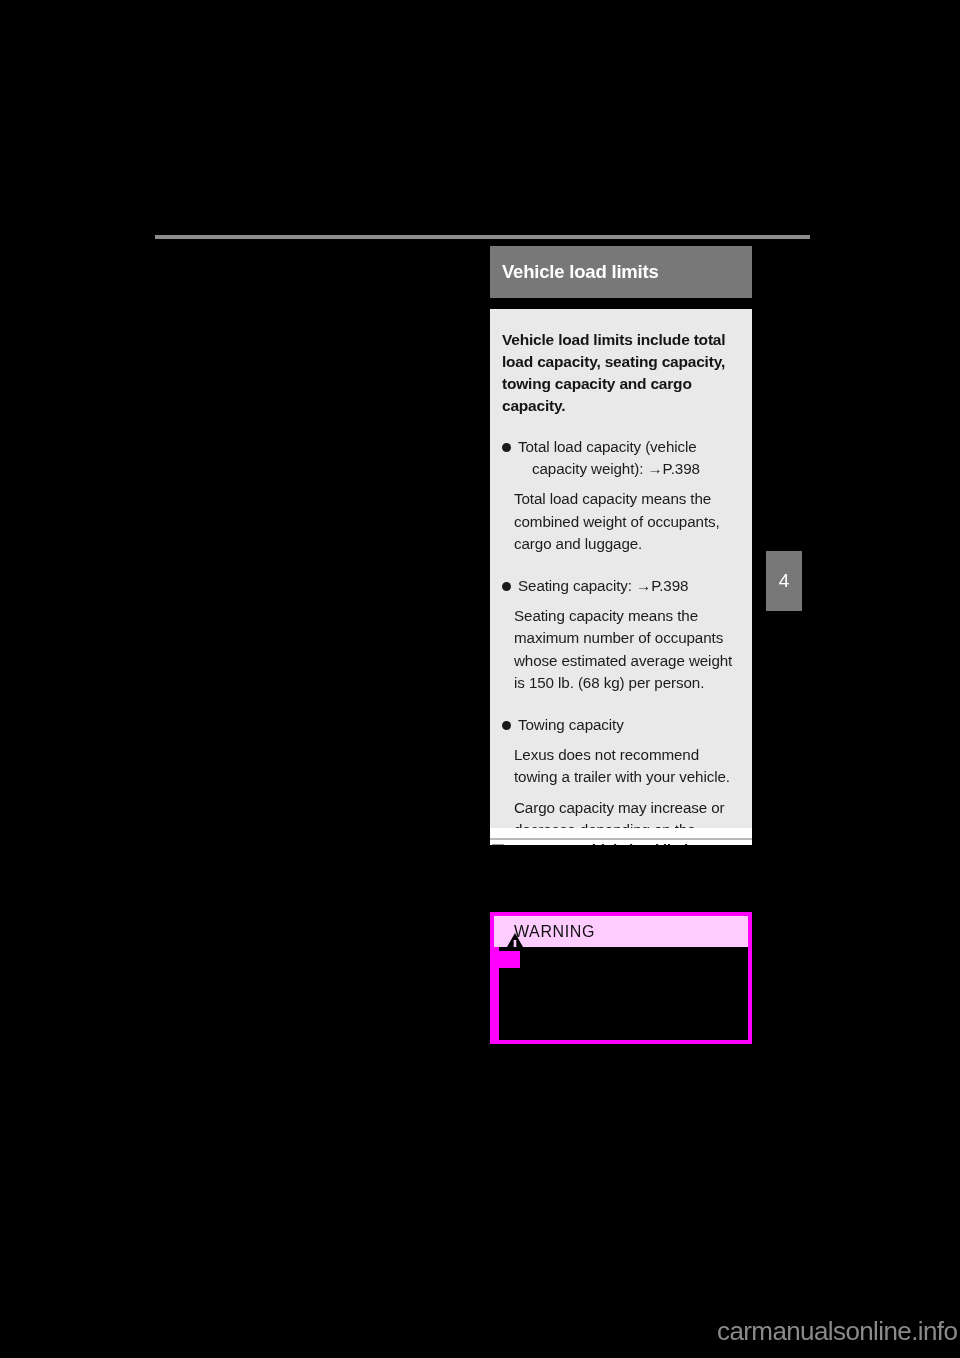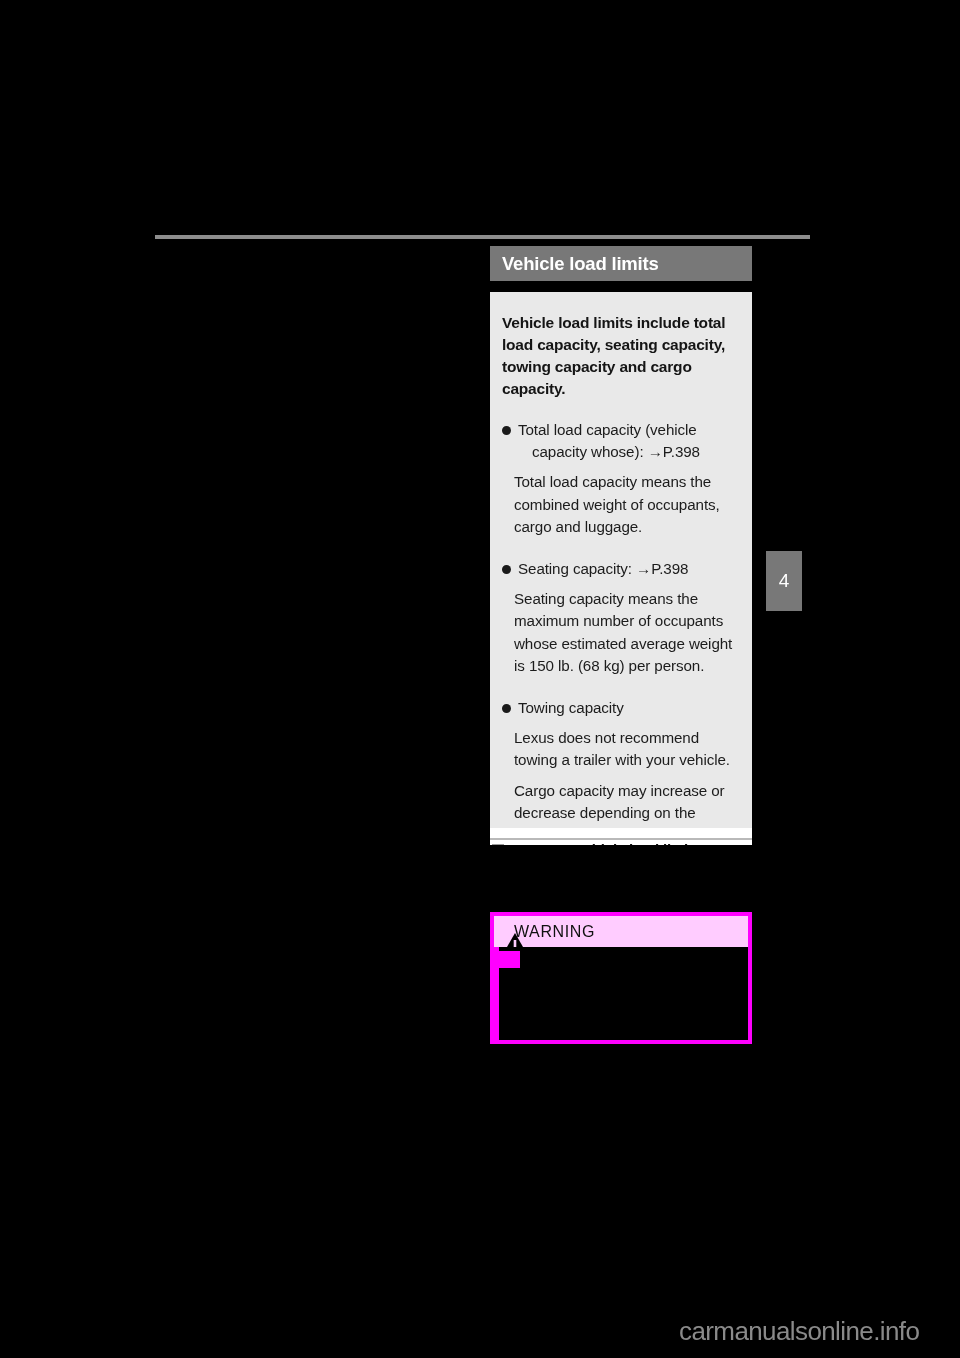--- a/index.html
+++ b/index.html
@@ -54,21 +54,21 @@
   
   .right-col {
     position: absolute;
     left: 490px;
     top: 246px;
     width: 262px;
   }
 
   .section-title-bar {
     background: #787878;
-    height: 35px;
+    height: 52px;
     display: flex;
     align-items: center;
     padding-left: 12px;
     box-sizing: border-box;
   }
   .section-title-bar .title-text {
     color: #ffffff;
     font-size: 18.5px;
     font-weight: bold;
     letter-spacing: -0.2px;
@@ -222,21 +222,21 @@
     left: 0px;
     top: 0px;
     width: 5px;
     height: 93px;
     background: #ff00ff;
   }
 
   
   .watermark {
     position: absolute;
-    left: 679px;
+    left: 717px;
     top: 1316px;
     font-size: 26px;
     color: #8a8a8a;
     letter-spacing: -0.6px;
     font-family: "Liberation Sans", sans-serif;
   }
 </style>
 </head>
 <body>
 
@@ -255,21 +255,21 @@
     </div>
 
     <div class="content-box">
 
       <p class="lead">Vehicle load limits include total load capacity, seating capacity, towing capacity and cargo capacity.</p>
 
       <div class="bullet-row">
         <span class="bullet-dot"></span>
         <span class="bullet-text">
           <span>Total load capacity (vehicle</span>
-          <span class="cont">capacity whose): →P.398</span>
+          <span class="cont">capacity weight): →P.398</span>
         </span>
       </div>
       <p class="para">Total load capacity means the combined weight of occupants, cargo and luggage.</p>
 
       <div class="bullet-row">
         <span class="bullet-dot"></span>
         <span class="bullet-text">Seating capacity: →P.398</span>
       </div>
       <p class="para">Seating capacity means the maximum number of occupants whose estimated average weight is 150 lb. (68 kg) per person.</p>
 

